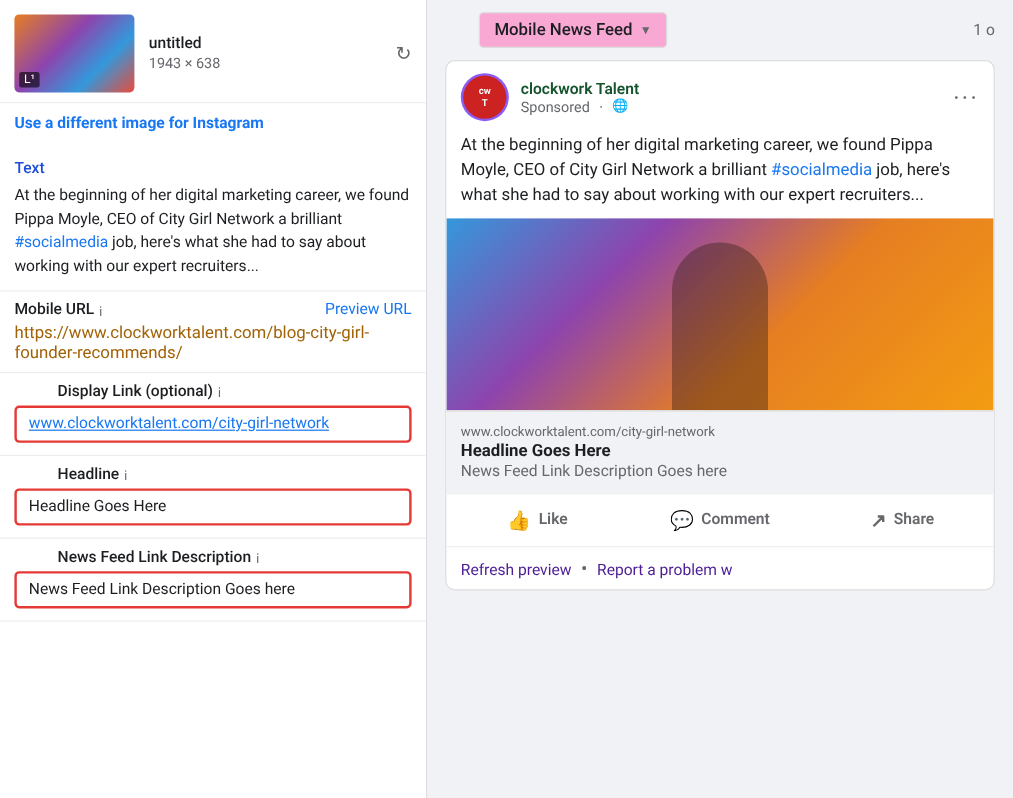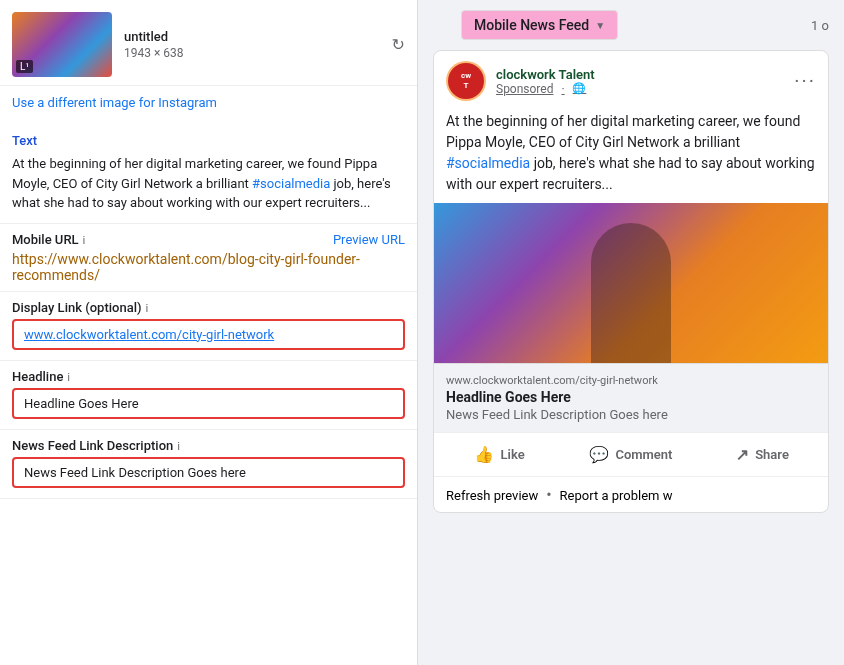--- a/index.html
+++ b/index.html
@@ -1,20 +1,20 @@
 <!DOCTYPE html>
 <html><head>
   <meta charset="utf-8">
   <style>
     * { box-sizing: border-box; margin: 0; padding: 0; }
     body { font-family: -apple-system, BlinkMacSystemFont, 'Segoe UI', Roboto, Arial, sans-serif; background: #f0f2f5; display: flex; height: 665px; overflow: hidden; }
 
     
     .left-panel {
-      width: 418px;
+      width: 356px;
       background: #fff;
       border-right: 1px solid #ddd;
       overflow-y: auto;
       padding: 0 0 20px 0;
     }
 
     
     .image-area {
       display: flex;
       align-items: center;
@@ -42,20 +42,21 @@
       padding: 1px 4px;
       border-radius: 2px;
     }
     .img-info { flex: 1; }
     .img-title { font-size: 13px; color: #1c1e21; font-weight: 500; }
     .img-size { font-size: 12px; color: #65676b; margin-top: 2px; }
     .img-refresh { color: #65676b; font-size: 16px; cursor: pointer; }
 
     .use-different-image {
       padding: 6px 3px 12px 12px;
+      font-weight: bold;
     }
     .use-different-image a {
       color: #1877f2;
       font-size: 13px;
       text-decoration: none;
     }
 
     
     .section {
       padding: 10px 12px;
@@ -110,20 +111,21 @@
       border-bottom: 1px solid #eee;
     }
     .field-label {
       font-size: 13px;
       color: #1c1e21;
       font-weight: 500;
       margin-bottom: 4px;
       display: flex;
       align-items: center;
       gap: 4px;
+      margin-left: 36px;
     }
     .field-label .info-icon { color: #65676b; font-size: 11px; }
     .field-value { font-size: 13px; color: #1c1e21; }
     .field-url { font-size: 13px; color: #1877f2; text-decoration: underline; }
 
     
     .right-panel {
       flex: 1;
       background: #f0f2f5;
       overflow-y: auto;
@@ -164,21 +166,21 @@
     .post-header {
       display: flex;
       align-items: center;
       padding: 10px 12px;
       gap: 10px;
     }
     .brand-avatar {
       width: 40px;
       height: 40px;
       border-radius: 50%;
-      background: #fdba74;
+      background: #8b5cf6;
       display: flex;
       align-items: center;
       justify-content: center;
       flex-shrink: 0;
       overflow: hidden;
     }
     .brand-avatar-inner {
       width: 36px;
       height: 36px;
       border-radius: 50%;
@@ -187,21 +189,21 @@
       align-items: center;
       justify-content: center;
       font-size: 8px;
       color: #fff;
       font-weight: bold;
       text-align: center;
       line-height: 1.2;
     }
     .post-meta { flex: 1; }
     .post-brand-name { font-size: 13px; font-weight: 600; color: #14532d; }
-    .post-sponsored { font-size: 12px; color: #65676b; display: flex; align-items: center; gap: 4px; text-decoration: underline; }
+    .post-sponsored { font-size: 12px; color: #65676b; display: flex; align-items: center; gap: 4px; }
     .globe-icon { font-size: 11px; }
     .post-menu { color: #65676b; font-size: 20px; cursor: pointer; letter-spacing: 2px; }
 
     .post-text {
       padding: 0 12px 8px 12px;
       font-size: 14px;
       color: #1c1e21;
       line-height: 1.5;
     }
     .post-text .hashtag { color: #1877f2; }
@@ -254,21 +256,21 @@
       cursor: pointer;
       border-radius: 4px;
     }
     .action-icon { font-size: 16px; }
 
     .post-footer {
       padding: 8px 12px;
       border-top: 1px solid #eee;
     }
     .post-footer a {
-      color: #000000;
+      color: #4c1d95;
       font-size: 13px;
       text-decoration: none;
     }
     .dot-separator { color: #65676b; margin: 0 4px; }
   </style>
 </head>
 <body>
 
 <div class="left-panel">
 

